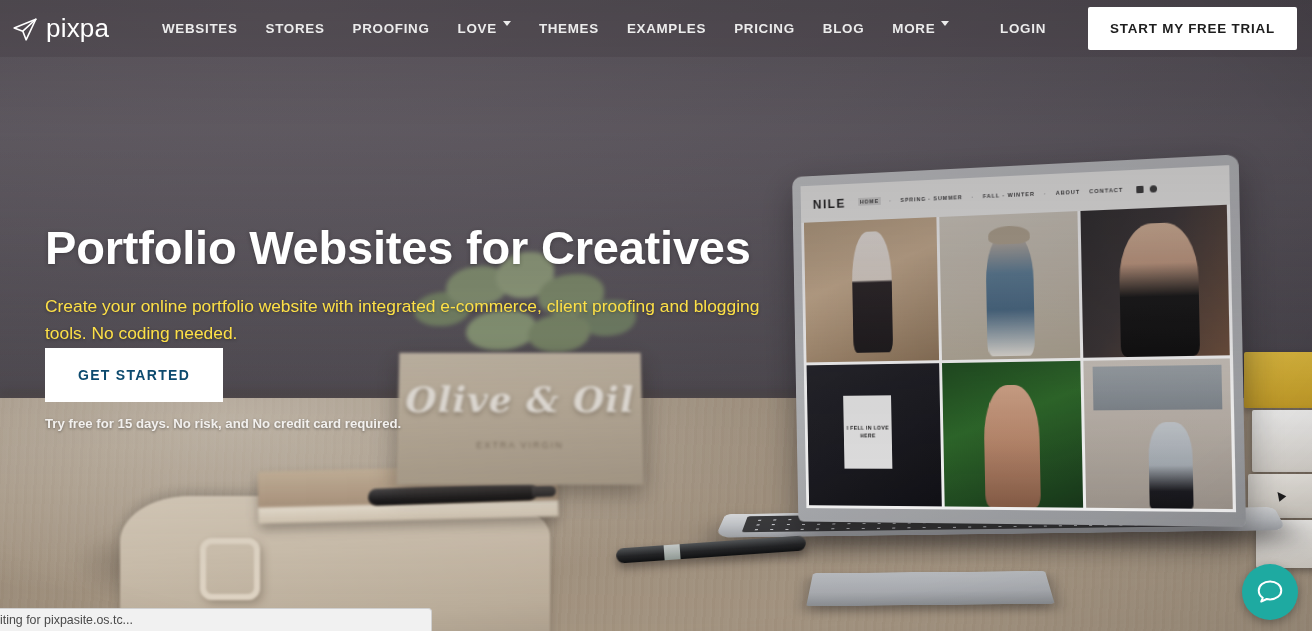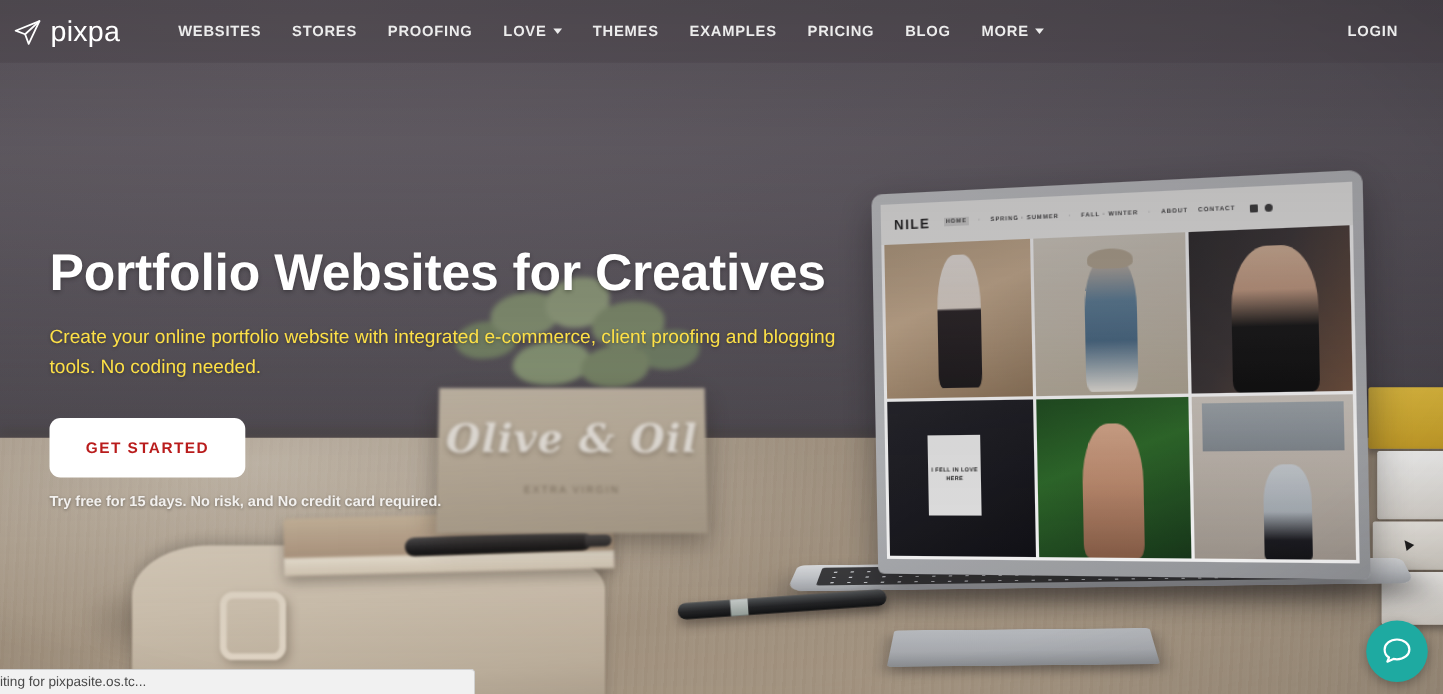--- a/index.html
+++ b/index.html
@@ -234,21 +234,21 @@
     display:flex; align-items:center; z-index:40;
     background:rgba(62,57,64,.30);
   }
   .brand{ display:flex; align-items:center; gap:8px; margin-left:12px; width:118px; }
   .brand-mark{ width:26px; height:26px; }
   .brand-name{ font-size:26px; color:#fff; font-weight:400; letter-spacing:.2px; }
   .nav{ display:flex; align-items:center; gap:0; margin-left:18px; }
   .nav a{
     color:#ececec; font-size:13.4px; font-weight:700; letter-spacing:.7px;
     text-decoration:none; padding:0 14px; white-space:nowrap;
-    display:flex; align-items:center; gap:6px;
+    display:flex; align-items:flex-start; gap:6px;
   }
   .caret{
     width:0; height:0; border-left:4px solid transparent; border-right:4px solid transparent;
     border-top:5px solid #ececec; display:inline-block;
   }
   .header-right{ margin-left:auto; display:flex; align-items:center; gap:16px; padding-right:15px; }
   .login{
     color:#ececec; font-size:13.4px; font-weight:700; letter-spacing:.7px;
     text-decoration:none; padding:0 26px;
   }
@@ -262,24 +262,24 @@
   .hero{ position:absolute; left:45px; top:222px; width:760px; z-index:30; }
   .hero h1{
     font-size:47px; font-weight:700; color:#ffffff; line-height:1.12;
     letter-spacing:-.2px; text-shadow:0 1px 4px rgba(0,0,0,.28);
   }
   .hero p.sub{
     margin-top:18px; font-size:17.4px; line-height:1.58; color:#fde047;
     max-width:735px; text-shadow:0 1px 3px rgba(0,0,0,.35);
   }
   .btn-started{
-    margin-top:32px; display:inline-block; background:#fff; color:#b91c1c;
+    display:inline-block; background:#fff; color:#0c4a6e;
     border:0; cursor:pointer; font-family:inherit;
     font-size:14px; font-weight:700; letter-spacing:1.3px;
-    padding:19px 33px; border-radius:10px;
+    padding:19px 33px; border-radius:0;
   }
   .note{
     margin-top:14px; font-size:13.2px; font-weight:700; color:#f2f0ee;
     text-shadow:0 1px 3px rgba(0,0,0,.4);
   }
 
   
   .chat{
     position:absolute; right:14px; bottom:11px; width:56px; height:56px; border-radius:50%;
     background:#1eaaa1; display:flex; align-items:center; justify-content:center;
@@ -425,20 +425,21 @@
         <span>BLOG</span>
       </a>
     <a href="#">
       <span>MORE</span>
       <span class="caret"></span>
     </a>
   </nav>
 
   <div class="header-right">
     <a href="#" class="login">LOGIN</a>
+    <button class="cta">START MY FREE TRIAL</button>
   </div>
 </div>
 
 <div class="hero">
   <h1>Portfolio Websites for Creatives</h1>
   <p class="sub">Create your online portfolio website with integrated e-commerce, client proofing and blogging tools. No coding needed.</p>
   <button class="btn-started">GET STARTED</button>
   <div class="note">Try free for 15 days. No risk, and No credit card required.</div>
 </div>
 

